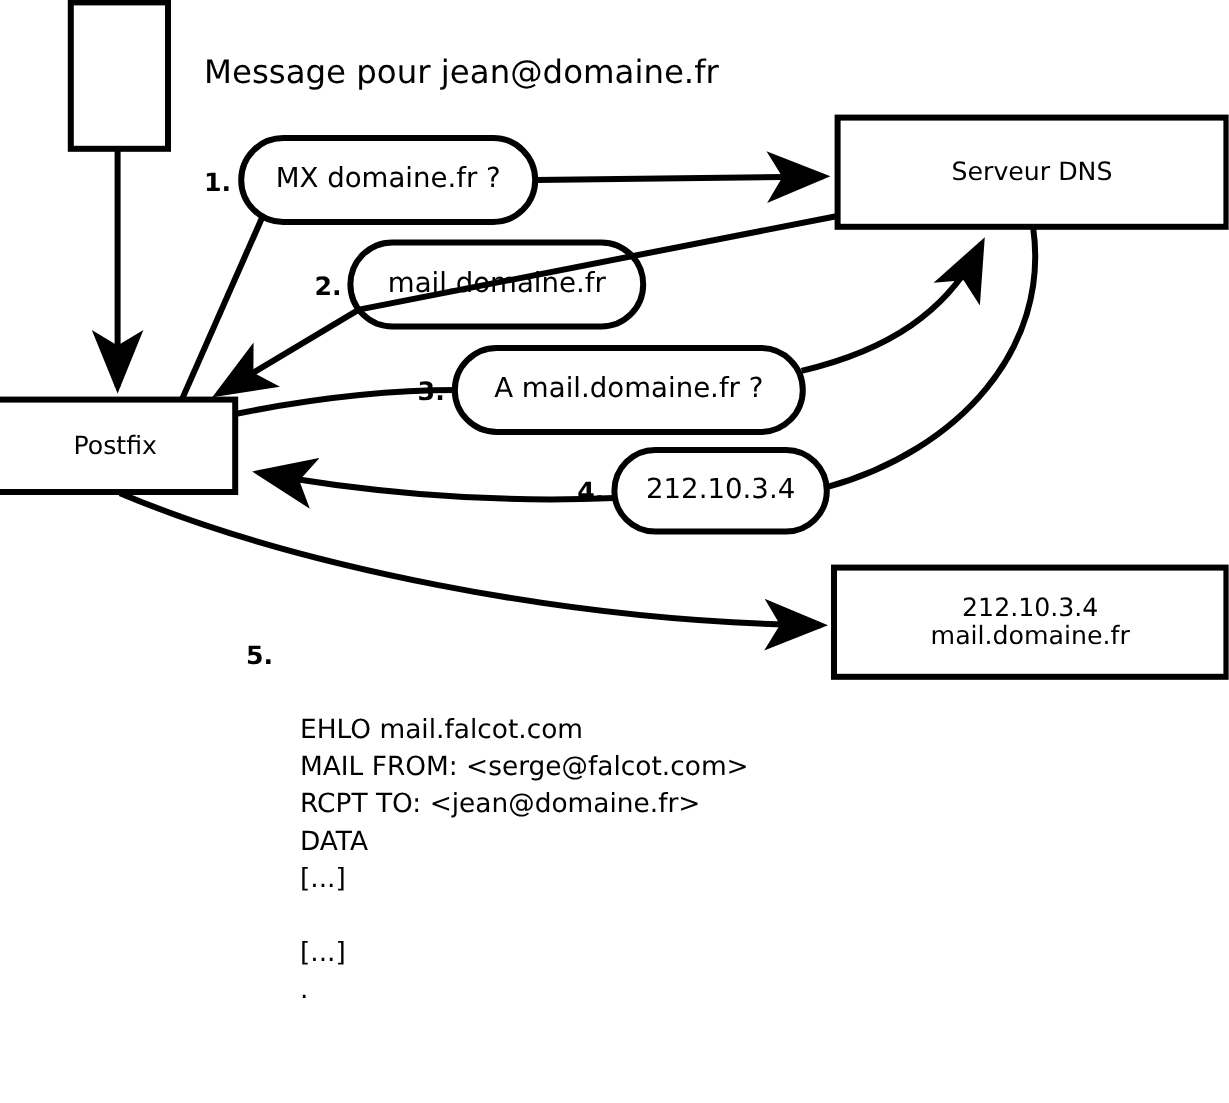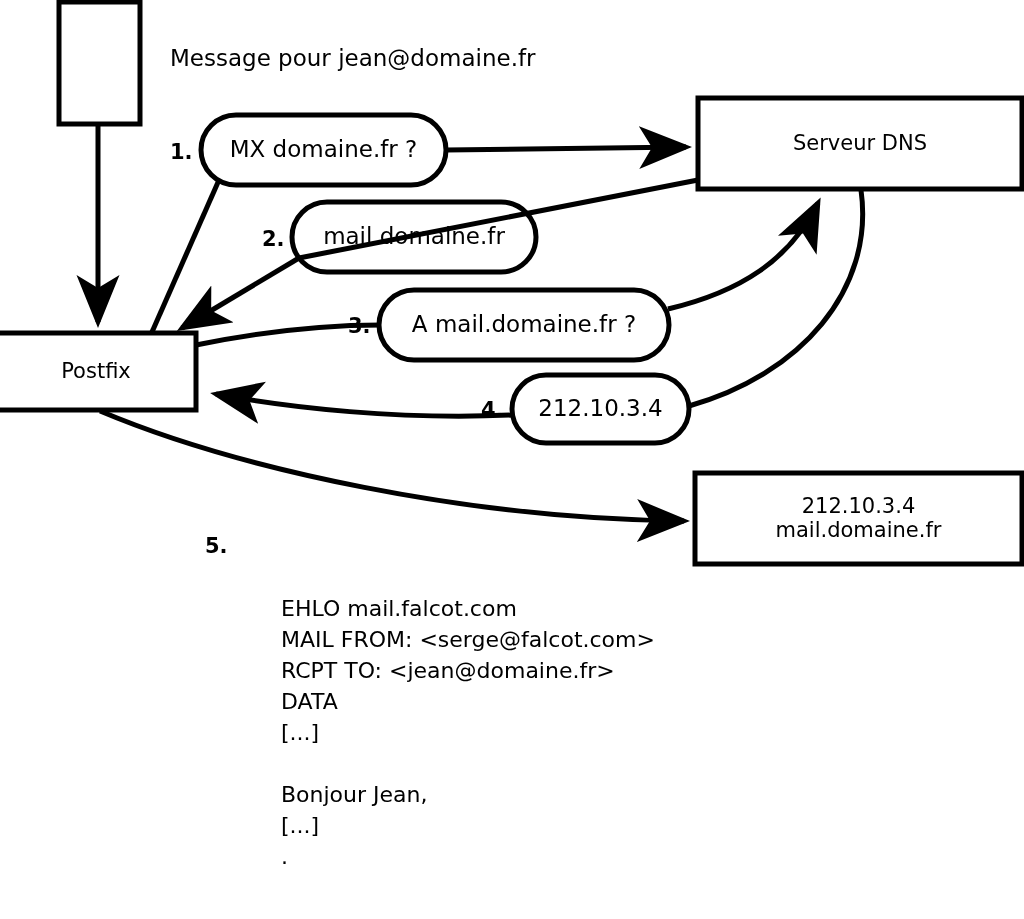--- a/index.html
+++ b/index.html
@@ -40,25 +40,24 @@
   }
   .bubble-label {
     font-size: 23px;
     text-align: right;
   }
   .step-num {
     font-size: 21px;
     font-weight: bold;
   }
   .plain-text {
-    font-size: 23px;
+    font-size: 27px;
   }
   .mono-line {
     font-size: 22px;
-    margin-left: 31px;
   }
   .centerer {
     display: flex;
     align-items: center;
     justify-content: center;
     height: 100%;
     width: 100%;
     line-height: 1.12;
   }
 </style>
@@ -165,18 +164,17 @@
 
   <div class="step-num" style="left:205px; top:534px;">5.</div>
 
   <div style="position:absolute; left:250px; top:596px;">
     <div class="mono-line" style="position:static; height:31px;">EHLO mail.falcot.com</div>
     <div class="mono-line" style="position:static; height:31px;">MAIL FROM: &lt;serge@falcot.com&gt;</div>
     <div class="mono-line" style="position:static; height:31px;">RCPT TO: &lt;jean@domaine.fr&gt;</div>
     <div class="mono-line" style="position:static; height:31px;">DATA</div>
     <div class="mono-line" style="position:static; height:31px;">[...]</div>
     <div class="mono-line" style="position:static; height:31px;">&nbsp;</div>
-    <div class="mono-line" style="position:static; height:31px;">Bonjour Jean,</div>
     <div class="mono-line" style="position:static; height:31px;">[...]</div>
     <div class="mono-line" style="position:static; height:31px;">.</div>
   </div>
 
 </div>
 
 </body></html>

